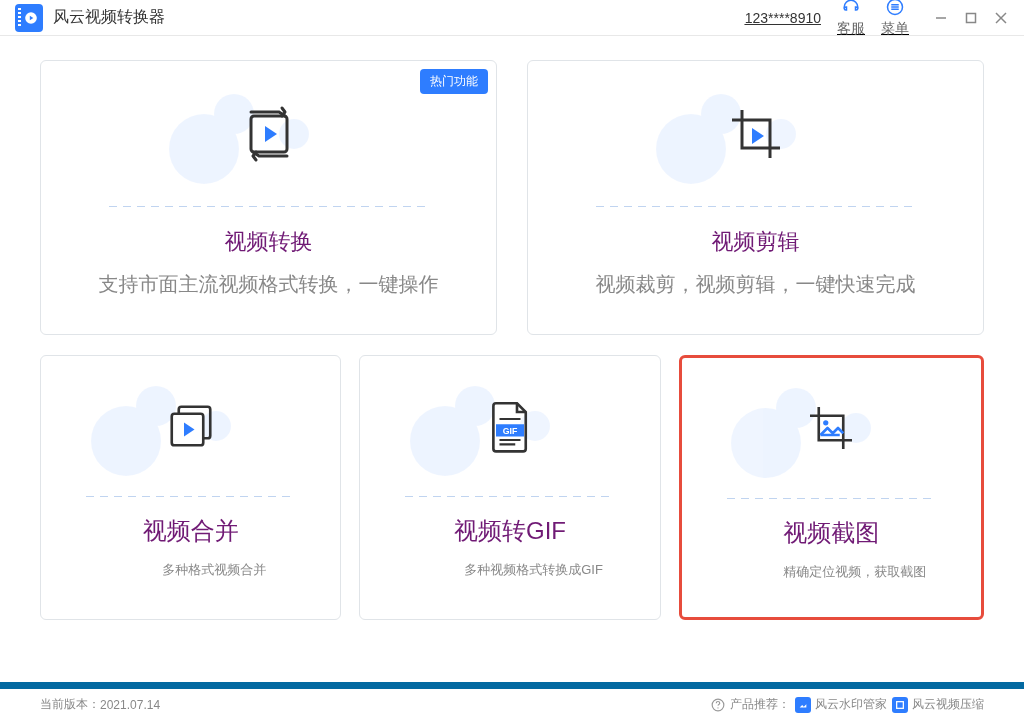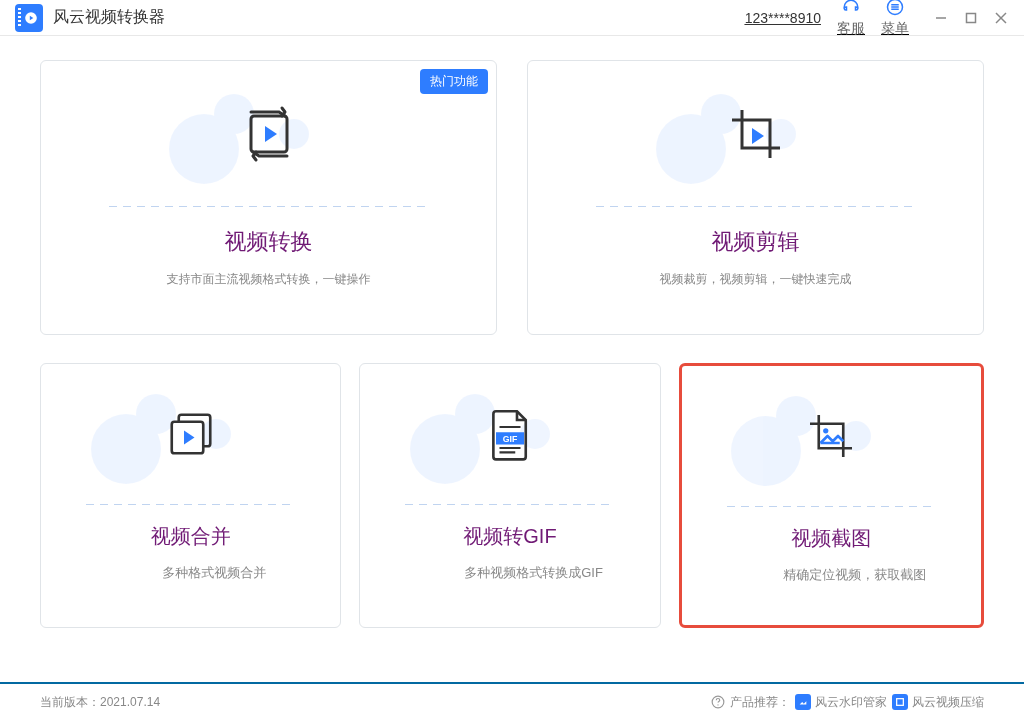--- a/index.html
+++ b/index.html
@@ -80,21 +80,21 @@
       color: #888;
     }
     .window-controls svg { width: 12px; height: 12px; }
     
     .content {
       padding: 24px 40px;
     }
     .row-top {
       display: flex;
       gap: 30px;
-      margin-bottom: 28px;
+      margin-bottom: 20px;
     }
     .card-large {
       flex: 1;
       height: 275px;
       border: 1px solid #e0e4e8;
       border-radius: 6px;
       position: relative;
       display: flex;
       flex-direction: column;
       align-items: center;
@@ -156,21 +156,21 @@
       height: 1px;
       background: repeating-linear-gradient(to right, #c0d4f0 0, #c0d4f0 8px, transparent 8px, transparent 14px);
       margin-bottom: 20px;
     }
     .card-title {
       font-size: 22px;
       color: #701a75;
       margin-bottom: 14px;
     }
     .card-desc {
-      font-size: 12px;
+      font-size: 20px;
       color: #888;
     }
     
     .row-bottom {
       display: flex;
       gap: 18px;
     }
     .card-small {
       flex: 1;
       height: 265px;
@@ -184,30 +184,30 @@
       overflow: hidden;
       position: relative;
     }
     .card-small.highlighted {
       border: 3px solid #E74C3C;
     }
     .card-small .card-illustration {
       height: 140px;
     }
     .card-small .divider-line { width: 70%; margin-bottom: 18px; }
-    .card-small .card-title { font-size: 20px; }
+    .card-small .card-title { font-size: 24px; }
     .card-small .card-desc { font-size: 13px; margin-left: 47px; }
     
     .footer {
       position: absolute;
       bottom: 0;
       left: 0;
       right: 0;
       height: 38px;
-      border-top: 2px solid #0369a1;
+      border-top: 7px solid #0369a1;
       display: flex;
       align-items: center;
       padding: 0 40px;
       font-size: 12px;
       color: #888;
     }
     .footer-right {
       margin-left: auto;
       display: flex;
       align-items: center;

